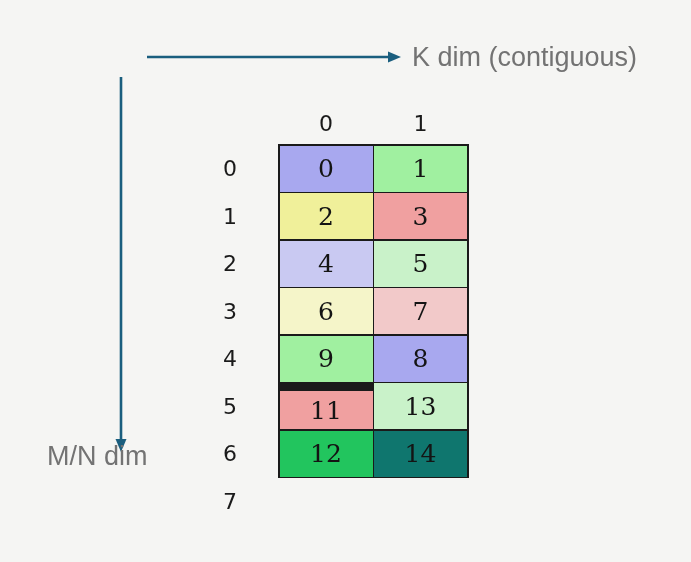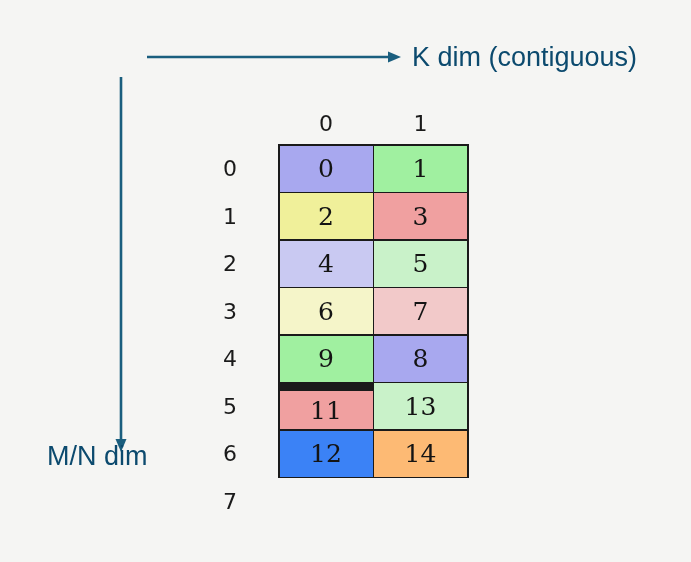--- a/index.html
+++ b/index.html
@@ -21,21 +21,21 @@
   .arrow-svg {
     position: absolute;
     left: 0;
     top: 0;
     width: 691px;
     height: 562px;
     pointer-events: none;
   }
   .axis-label {
     position: absolute;
-    color: #0c4a6e;
+    color: #737373;
     font-size: 27px;
     line-height: 32px;
     white-space: nowrap;
   }
   .k-label  { left: 412px; top: 41px; }
   .mn-label { left: 47px;  top: 440px; }
 
   
   .col-headers {
     position: absolute;
@@ -137,17 +137,17 @@
     <div class="cell" style="background-color: rgb(240, 240, 154);">2</div>
     <div class="cell" style="background-color: rgb(240, 160, 160);">3</div>
     <div class="cell" style="background-color: rgb(201, 201, 242);">4</div>
     <div class="cell" style="background-color: rgb(201, 242, 201);">5</div>
     <div class="cell" style="background-color: rgb(245, 245, 201);">6</div>
     <div class="cell" style="background-color: rgb(242, 201, 201);">7</div>
     <div class="cell" style="background-color: rgb(160, 240, 160);">9</div>
     <div class="cell" style="background-color: rgb(168, 168, 239);">8</div>
     <div class="cell" style="background-color: rgb(240, 160, 160); margin-top: 8px;">11</div>
     <div class="cell" style="background-color: rgb(201, 242, 201); text-align: center;">13</div>
-    <div class="cell" style="background-color: #3b82f6;">12</div>
-    <div class="cell" style="background-color: #fdba74;">14</div>
+    <div class="cell" style="background-color: #22c55e;">12</div>
+    <div class="cell" style="background-color: #0f766e;">14</div>
   </div>
 
 </div>
 
 </body></html>

